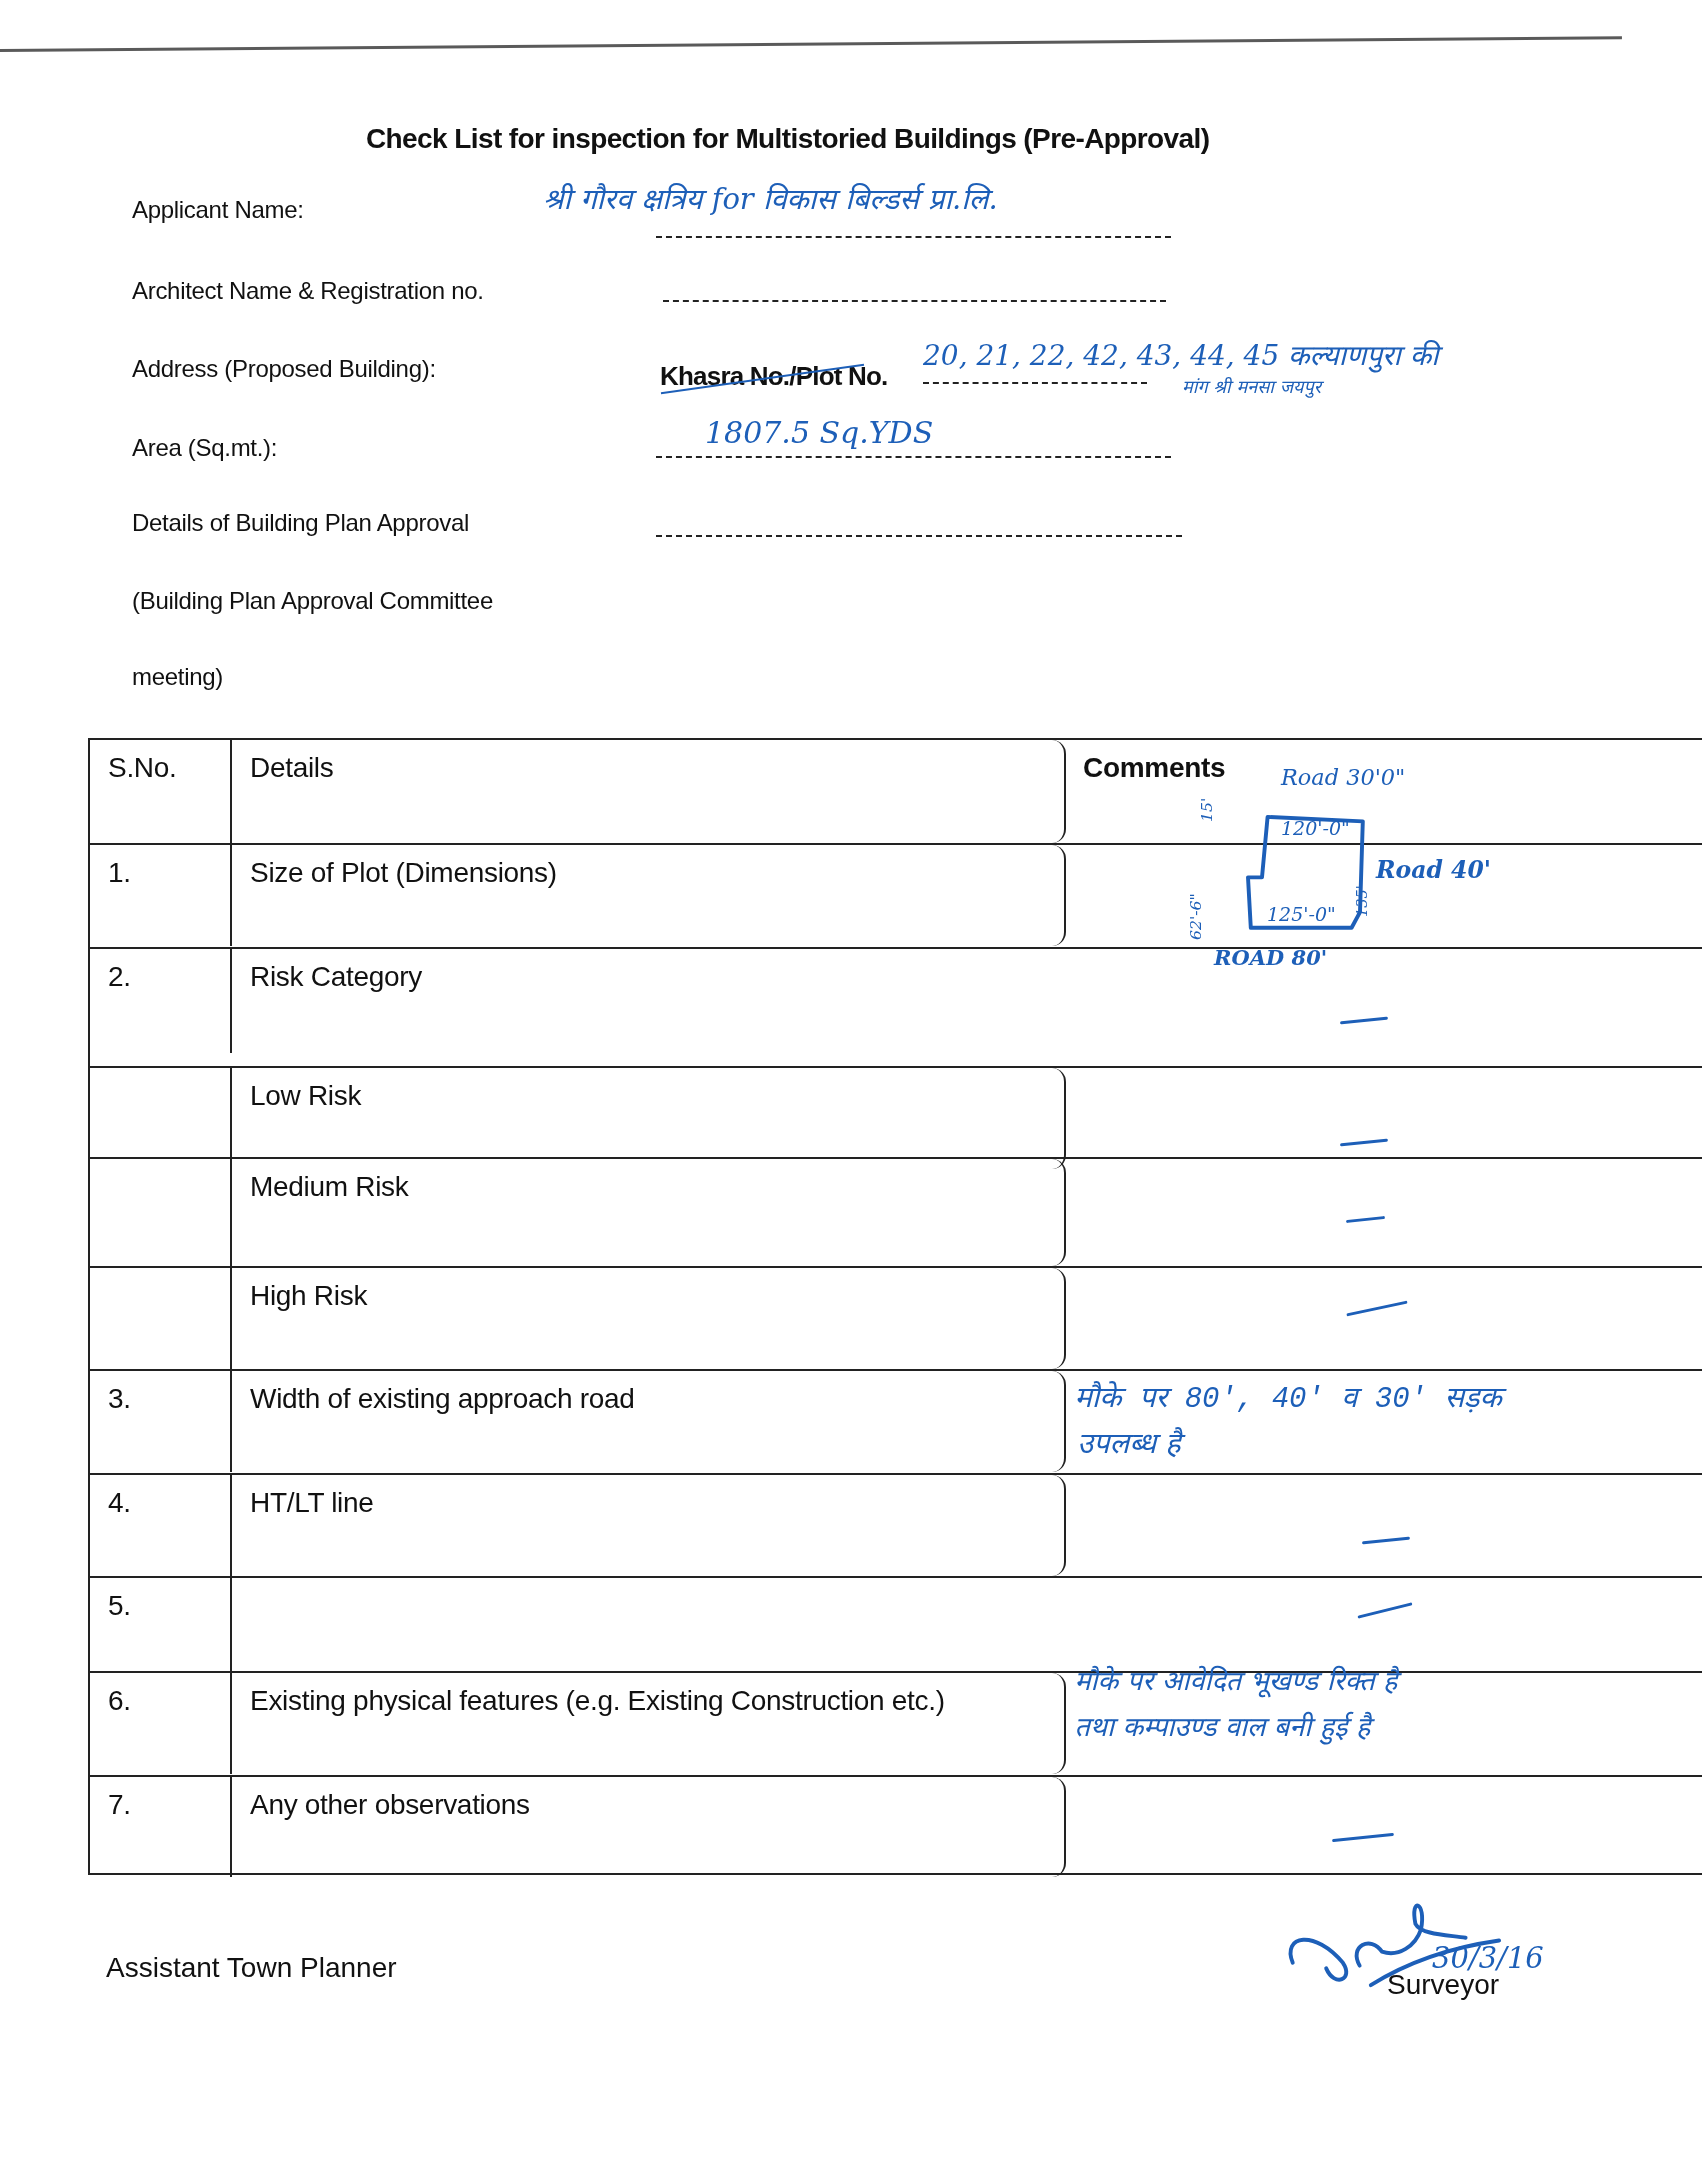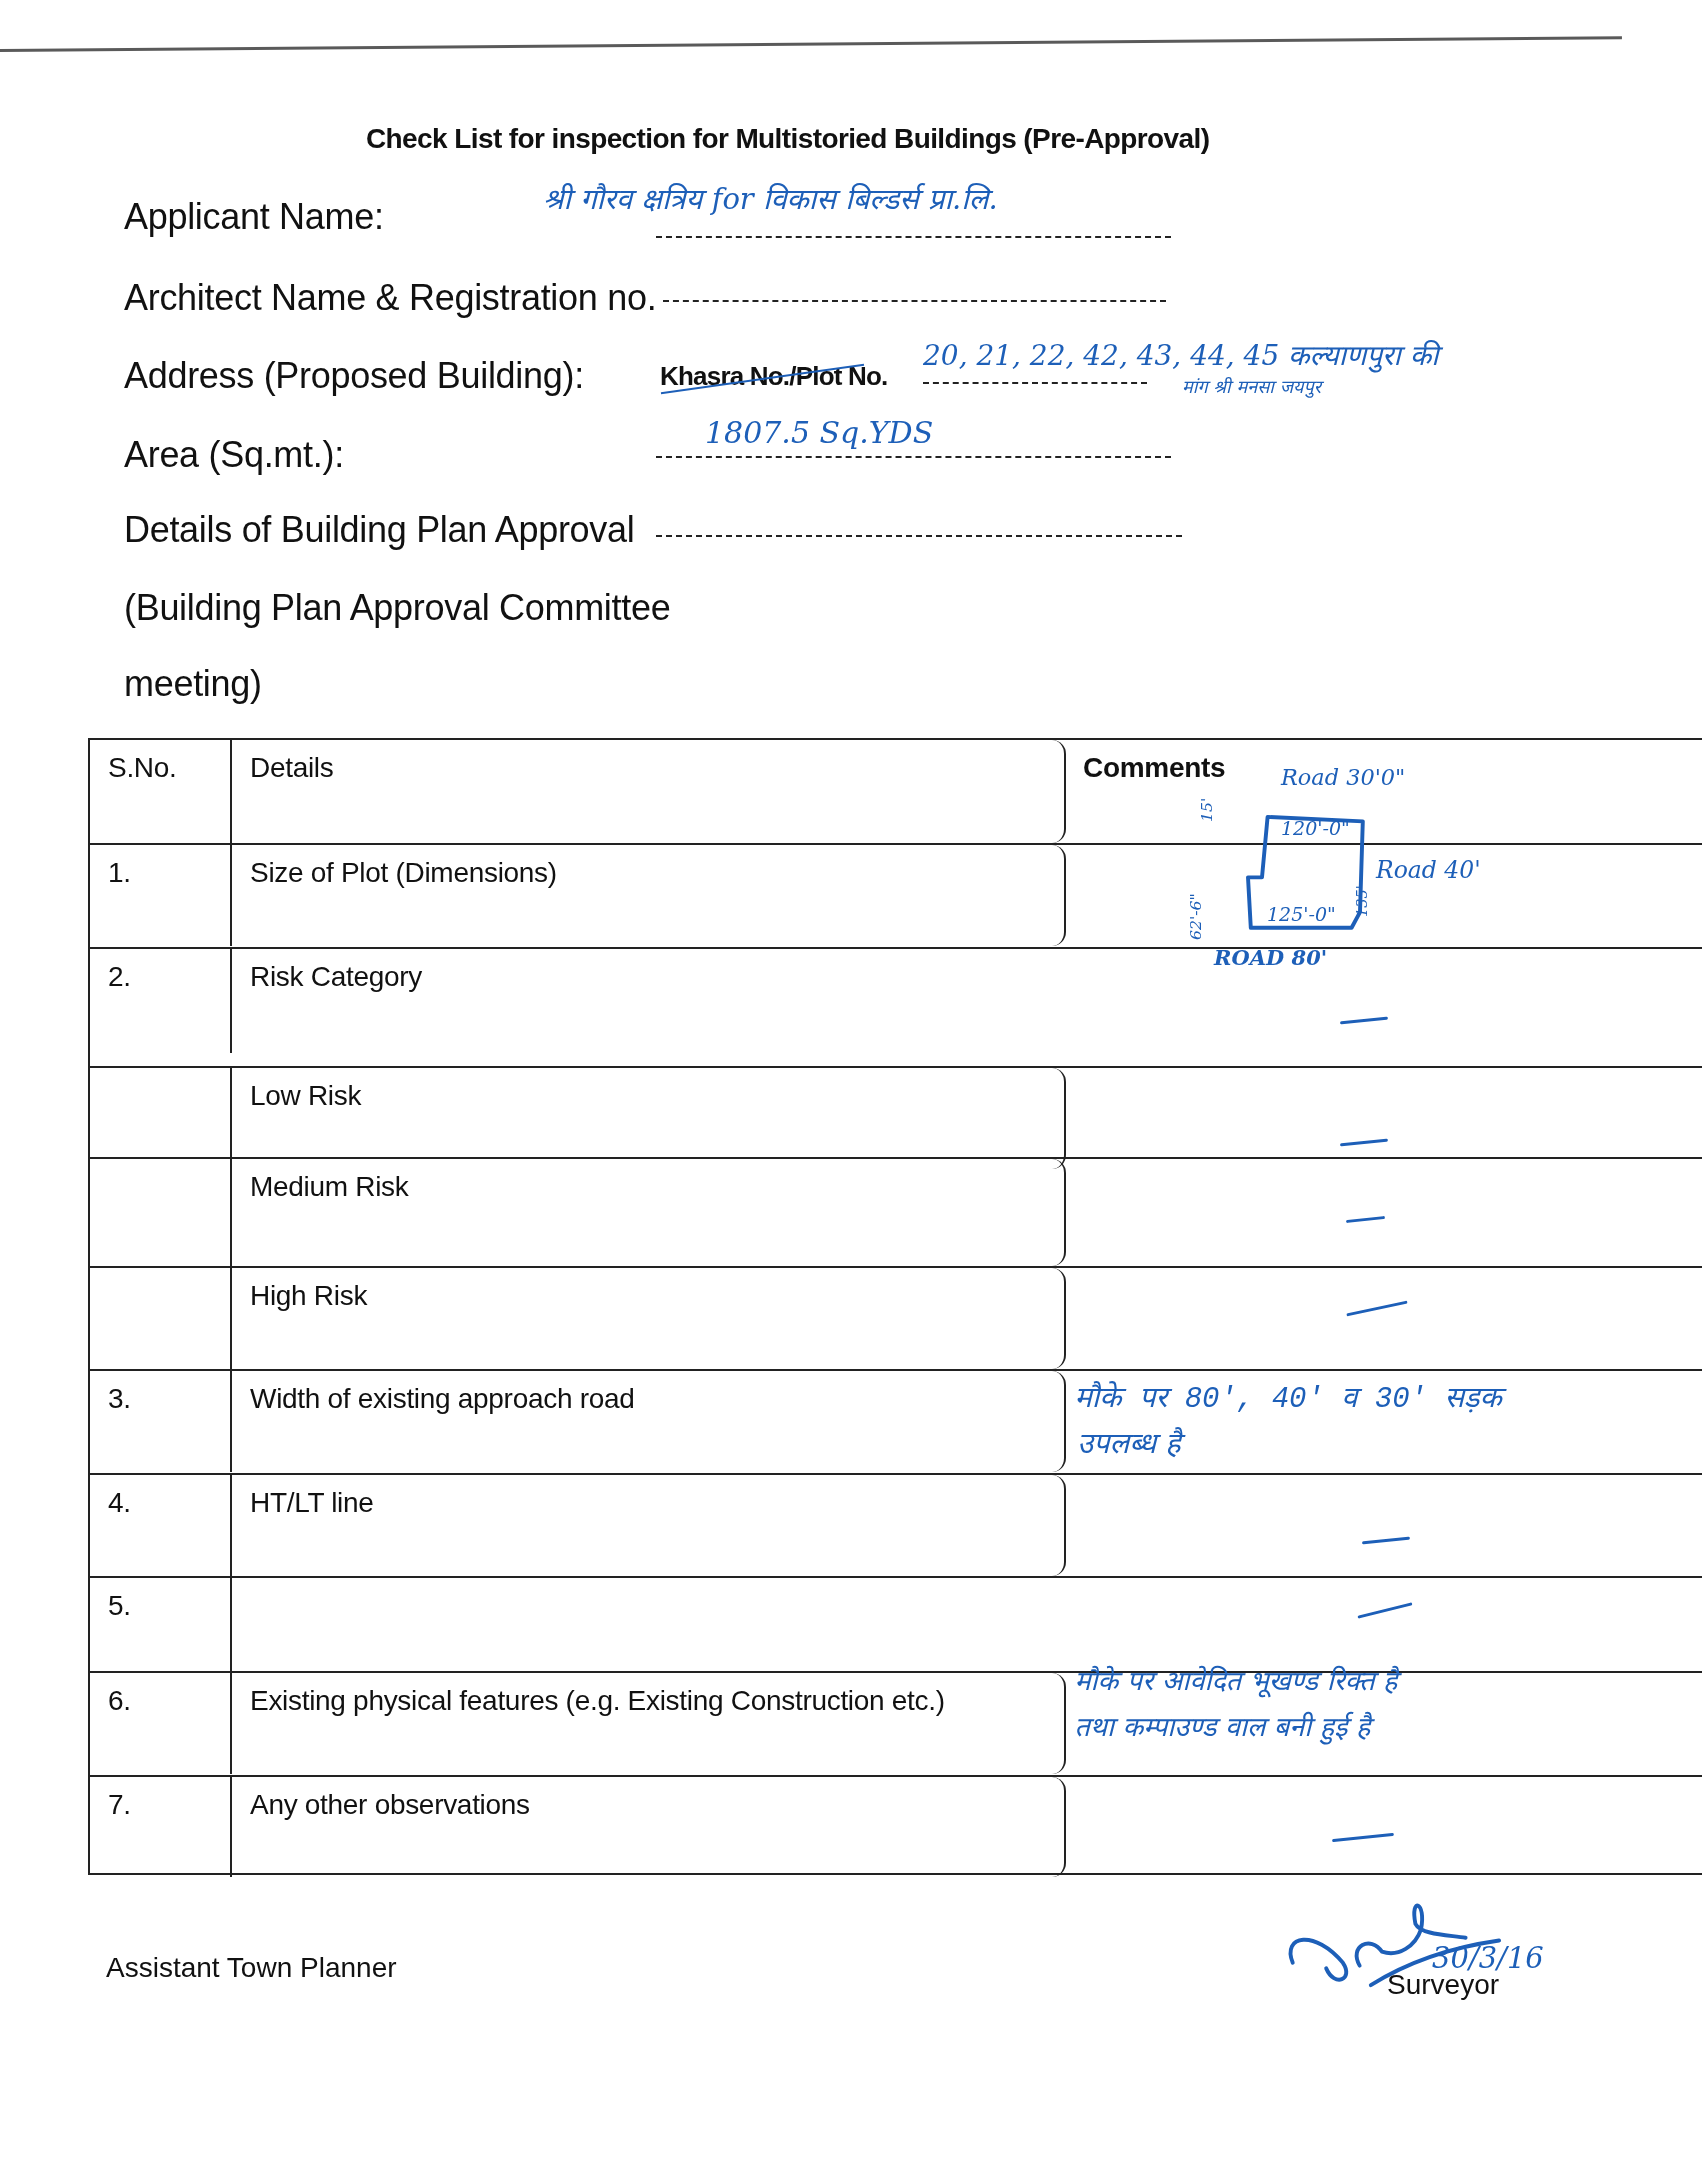--- a/index.html
+++ b/index.html
@@ -8,21 +8,21 @@
     font-family: "Liberation Sans", "DejaVu Sans", sans-serif; color: #111;
   }
   .top-rule {
     position: absolute; left: 0; top: 49px; width: 1622px; height: 2.8px;
     background: #5a5a5a; transform: rotate(-0.45deg); transform-origin: left center;
   }
   .title {
     position: absolute; left: 366px; top: 123px; font-size: 28px; font-weight: bold;
     letter-spacing: -0.6px; white-space: nowrap; text-align: right;
   }
-  .field-label { position: absolute; left: 124px; font-size: 36px; white-space: nowrap; letter-spacing: -0.3px; }
+  .field-label { position: absolute; left: 132px; font-size: 24px; white-space: nowrap; letter-spacing: -0.3px; }
   .dots {
     position: absolute; height: 0; border-top: 2.8px dashed #222;
   }
   .hw {
     position: absolute; color: #1d5fb8; font-family: "DejaVu Serif", serif; font-style: italic;
     white-space: nowrap;
   }
   .khasra-label { position: absolute; left: 660px; top: 361px; font-size: 26px; font-weight: bold; letter-spacing: -0.8px; }
   .khasra-label .strike { position: relative; }
   .khasra-label .strike::after {
@@ -202,21 +202,21 @@
         <div class="dash" style="top:59px; left:266px; width:62px;"></div>
       </div>
   </div>
 </div>
 
 <svg style="left:1192px; top:772px;" width="336" height="213" viewBox="0 0 600 380">
   <path d="M135 80 L305 88 L300 250 L285 278 L105 278 L100 188 L125 188 Z" fill="none" stroke="#1d5fb8" stroke-width="7" stroke-linejoin="round"></path>
 </svg>
 <div class="hw" style="left:1281px; top:764px; font-size:22.4px;">Road 30'0"</div>
 <div class="hw" style="left:1281px; top:817px; font-size:19px;">120'-0"</div>
-<div class="hw" style="left:1376px; top:856px; font-size:23.5px;">Road 40'</div>
+<div class="hw" style="left:1376px; top:856px; font-size:23.5px;font-weight:bold;">Road 40'</div>
 <div class="hw" style="left:1267px; top:903px; font-size:19px;">125'-0"</div>
 <div class="hw" style="left:1214px; top:945px; font-size:21px; font-weight:bold;">ROAD 80'</div>
 <div class="hw" style="left:1197px; top:822px; font-size:15.7px; transform:rotate(-90deg); transform-origin:left top;">15'</div>
 <div class="hw" style="left:1186px; top:940px; font-size:15.7px; transform:rotate(-90deg); transform-origin:left top;">62'-6"</div>
 <div class="hw" style="left:1354px; top:917px; font-size:14.5px; transform:rotate(-90deg); transform-origin:left top;">135'</div>
 
 <div class="footer-left">Assistant Town Planner</div>
 
 <svg style="left:1281px; top:1868px;" width="280" height="145" viewBox="0 0 500 260">
   <path d="M20 170 C 0 120, 60 110, 110 170 C 130 200, 95 215, 80 180 M140 175 C 120 140, 160 120, 180 150 C 210 160, 240 140, 250 110 C 260 60, 230 50, 240 100 C 250 120, 300 120, 330 125 M160 210 C 240 160, 320 140, 390 130" fill="none" stroke="#1d5fb8" stroke-width="7" stroke-linecap="round"></path>

